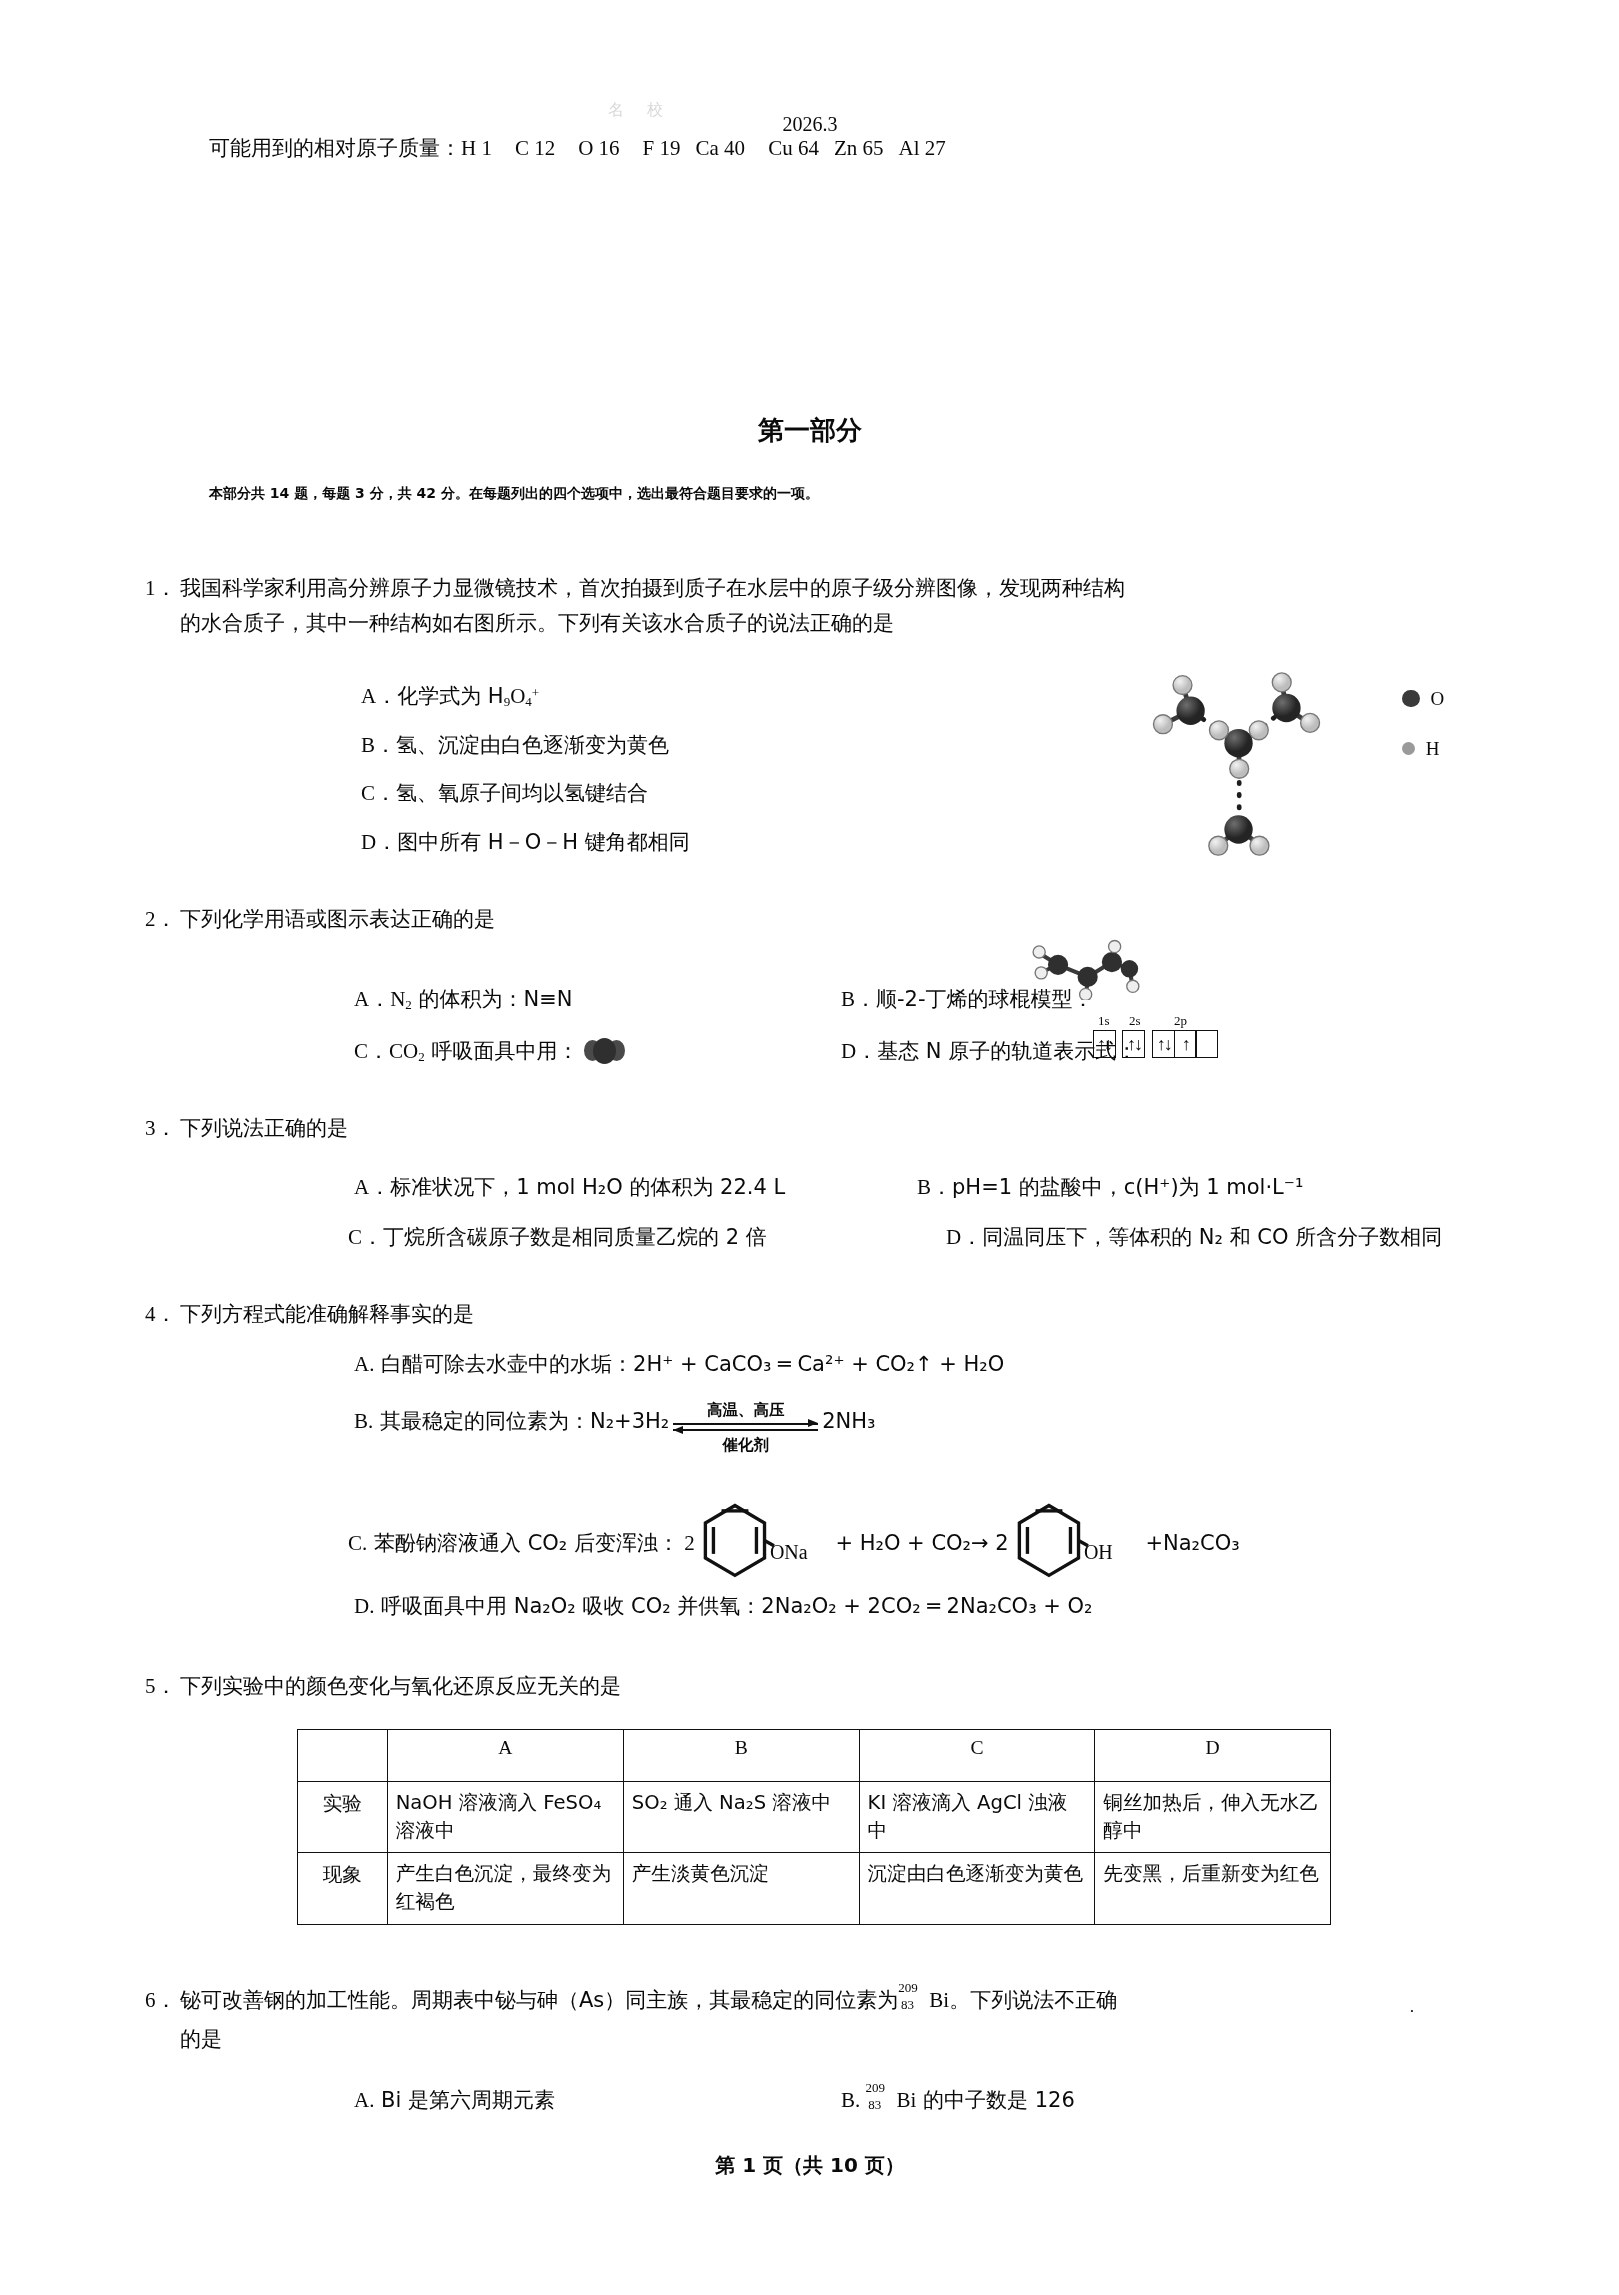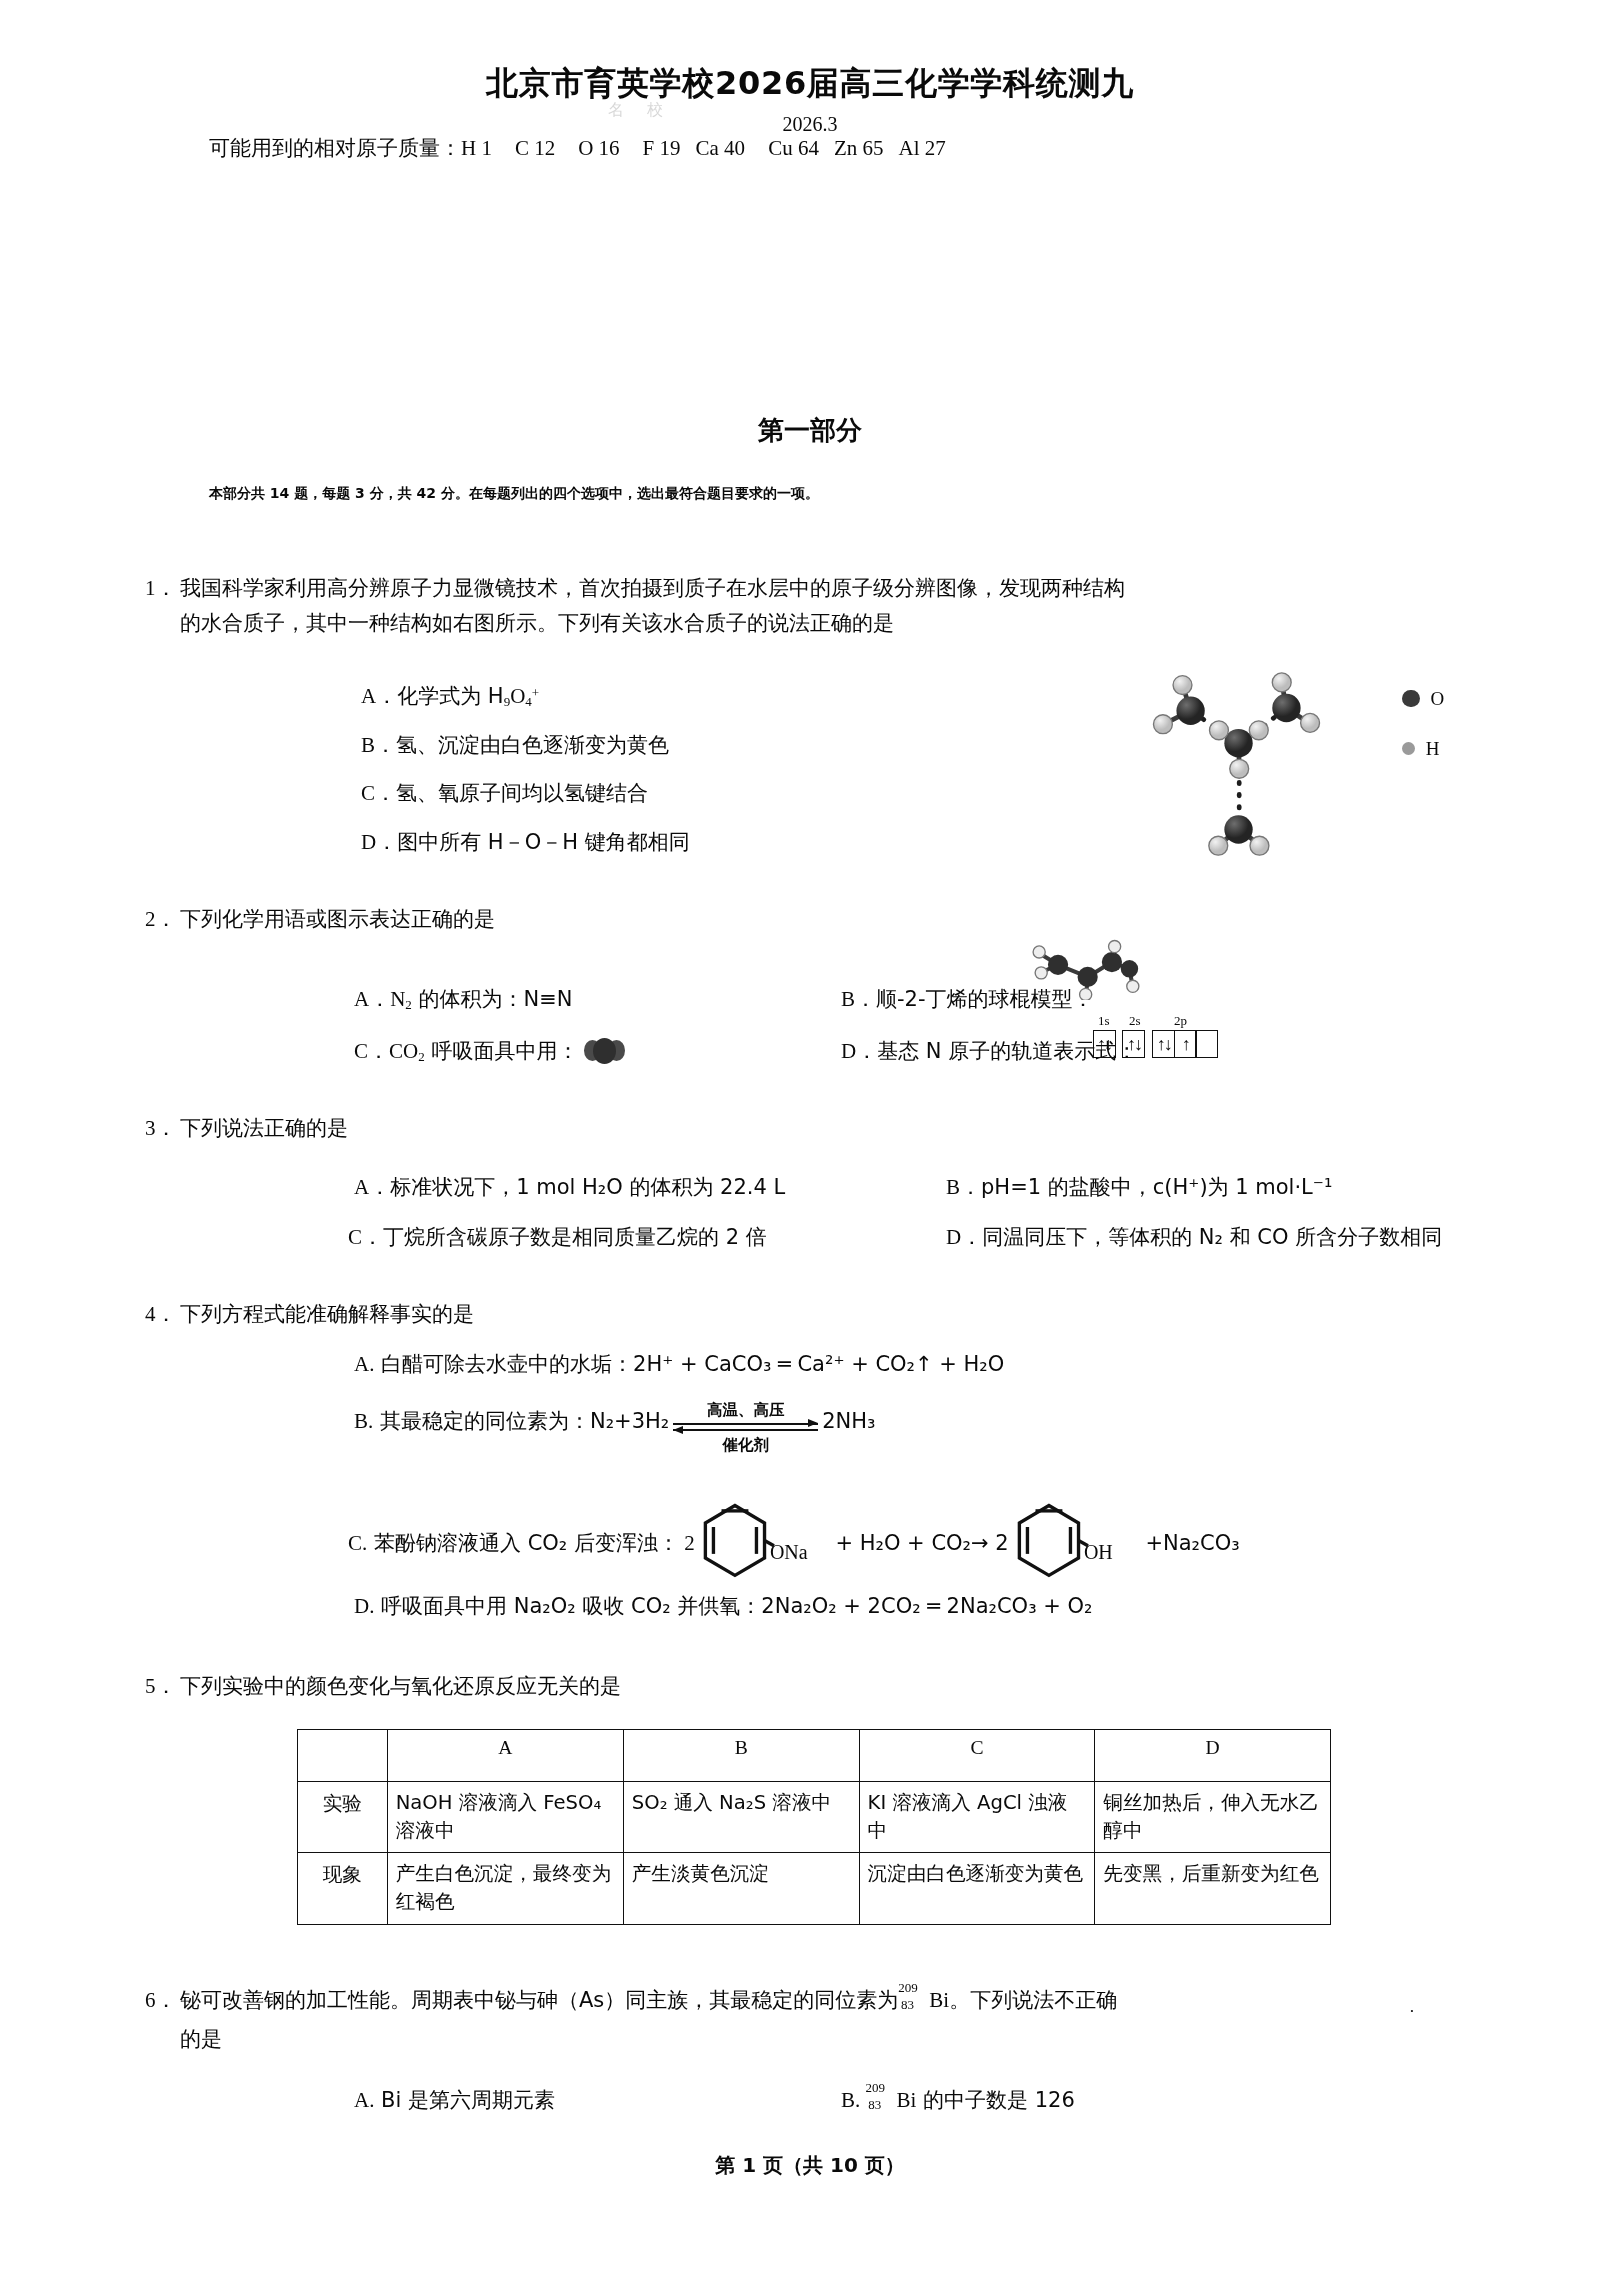--- a/index.html
+++ b/index.html
@@ -104,21 +104,21 @@
     position:relative;box-sizing:border-box;font-size:17.6px;line-height:27px;text-align:center;
   }
   .obox.gap{margin-left:6.8px;}
   .arrw{font-size:18px;letter-spacing:-2px;}
 
   
   #q3{left:145px;top:1111px;width:1351px;}
   #q3 .num{position:absolute;left:0;top:0;}
   #q3 .stemtxt{position:absolute;left:35px;top:0;white-space:nowrap;}
   #q3 .a{left:209px;top:59px;}
-  #q3 .b{left:801px;top:59px;}
+  #q3 .b{left:772px;top:59px;}
   #q3 .c{left:203px;top:109px;}
   #q3 .d{left:801px;top:109px;}
 
   
   #q4{left:145px;top:1297px;width:1385px;}
   #q4 .num{position:absolute;left:0;top:0;}
   #q4 .stemtxt{position:absolute;left:35px;top:0;white-space:nowrap;}
   #q4 .a{left:209px;top:50px;}
   #q4 .b{left:209px;top:107px;}
   #q4 .c{left:203px;top:203px;}
@@ -186,21 +186,20 @@
     position:absolute;left:0;right:0;top:2152px;text-align:center;
     font-family:"DejaVu Sans","Liberation Sans",sans-serif;
     font-weight:bold;font-size:20px;
   }
 </style>
 </head>
 <body>
 
 <div class="page">
 
-  <div class="doc-title">北京市育英学校2026届高三化学学科统测九</div>
   <div class="ghost">名 校</div>
   <div class="doc-date">2026.3</div>
 
   <div class="atomic-mass">
     <span class="cnlab">可能用到的相对原子质量：</span><span>H 1</span><span class="sp3"></span><span>C 12</span><span class="sp3"></span><span>O 16</span><span class="sp3"></span><span>F 19</span><span class="sp2"></span><span>Ca 40</span><span class="sp3"></span><span>Cu 64</span><span class="sp2"></span><span>Zn 65</span><span class="sp2"></span><span>Al 27</span>
   </div>
 
   <div class="part-title">第一部分</div>
   <div class="part-note">本部分共 14 题，每题 3 分，共 42 分。在每题列出的四个选项中，选出最符合题目要求的一项。</div>
 

